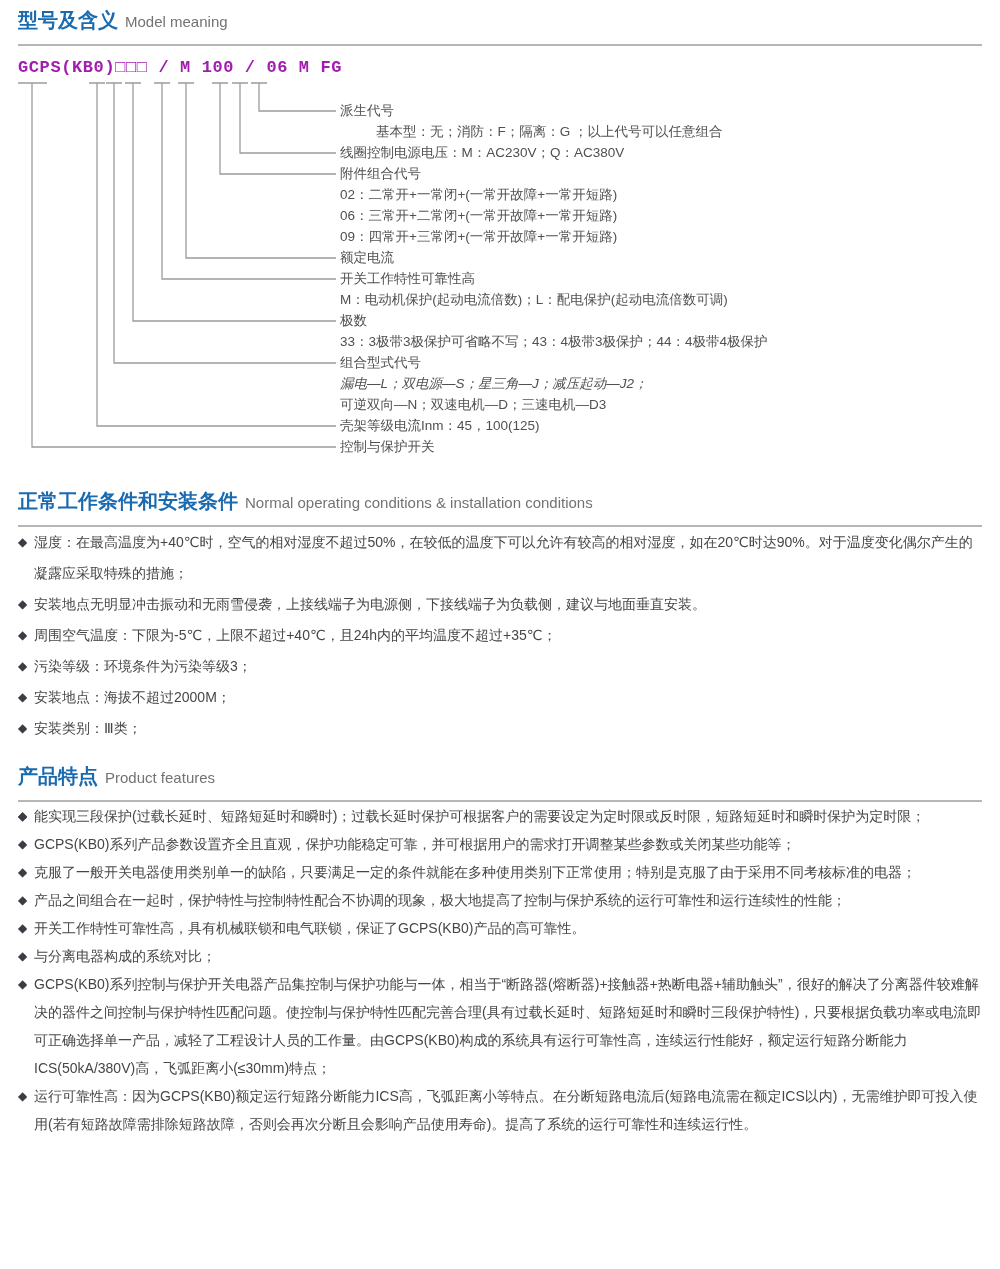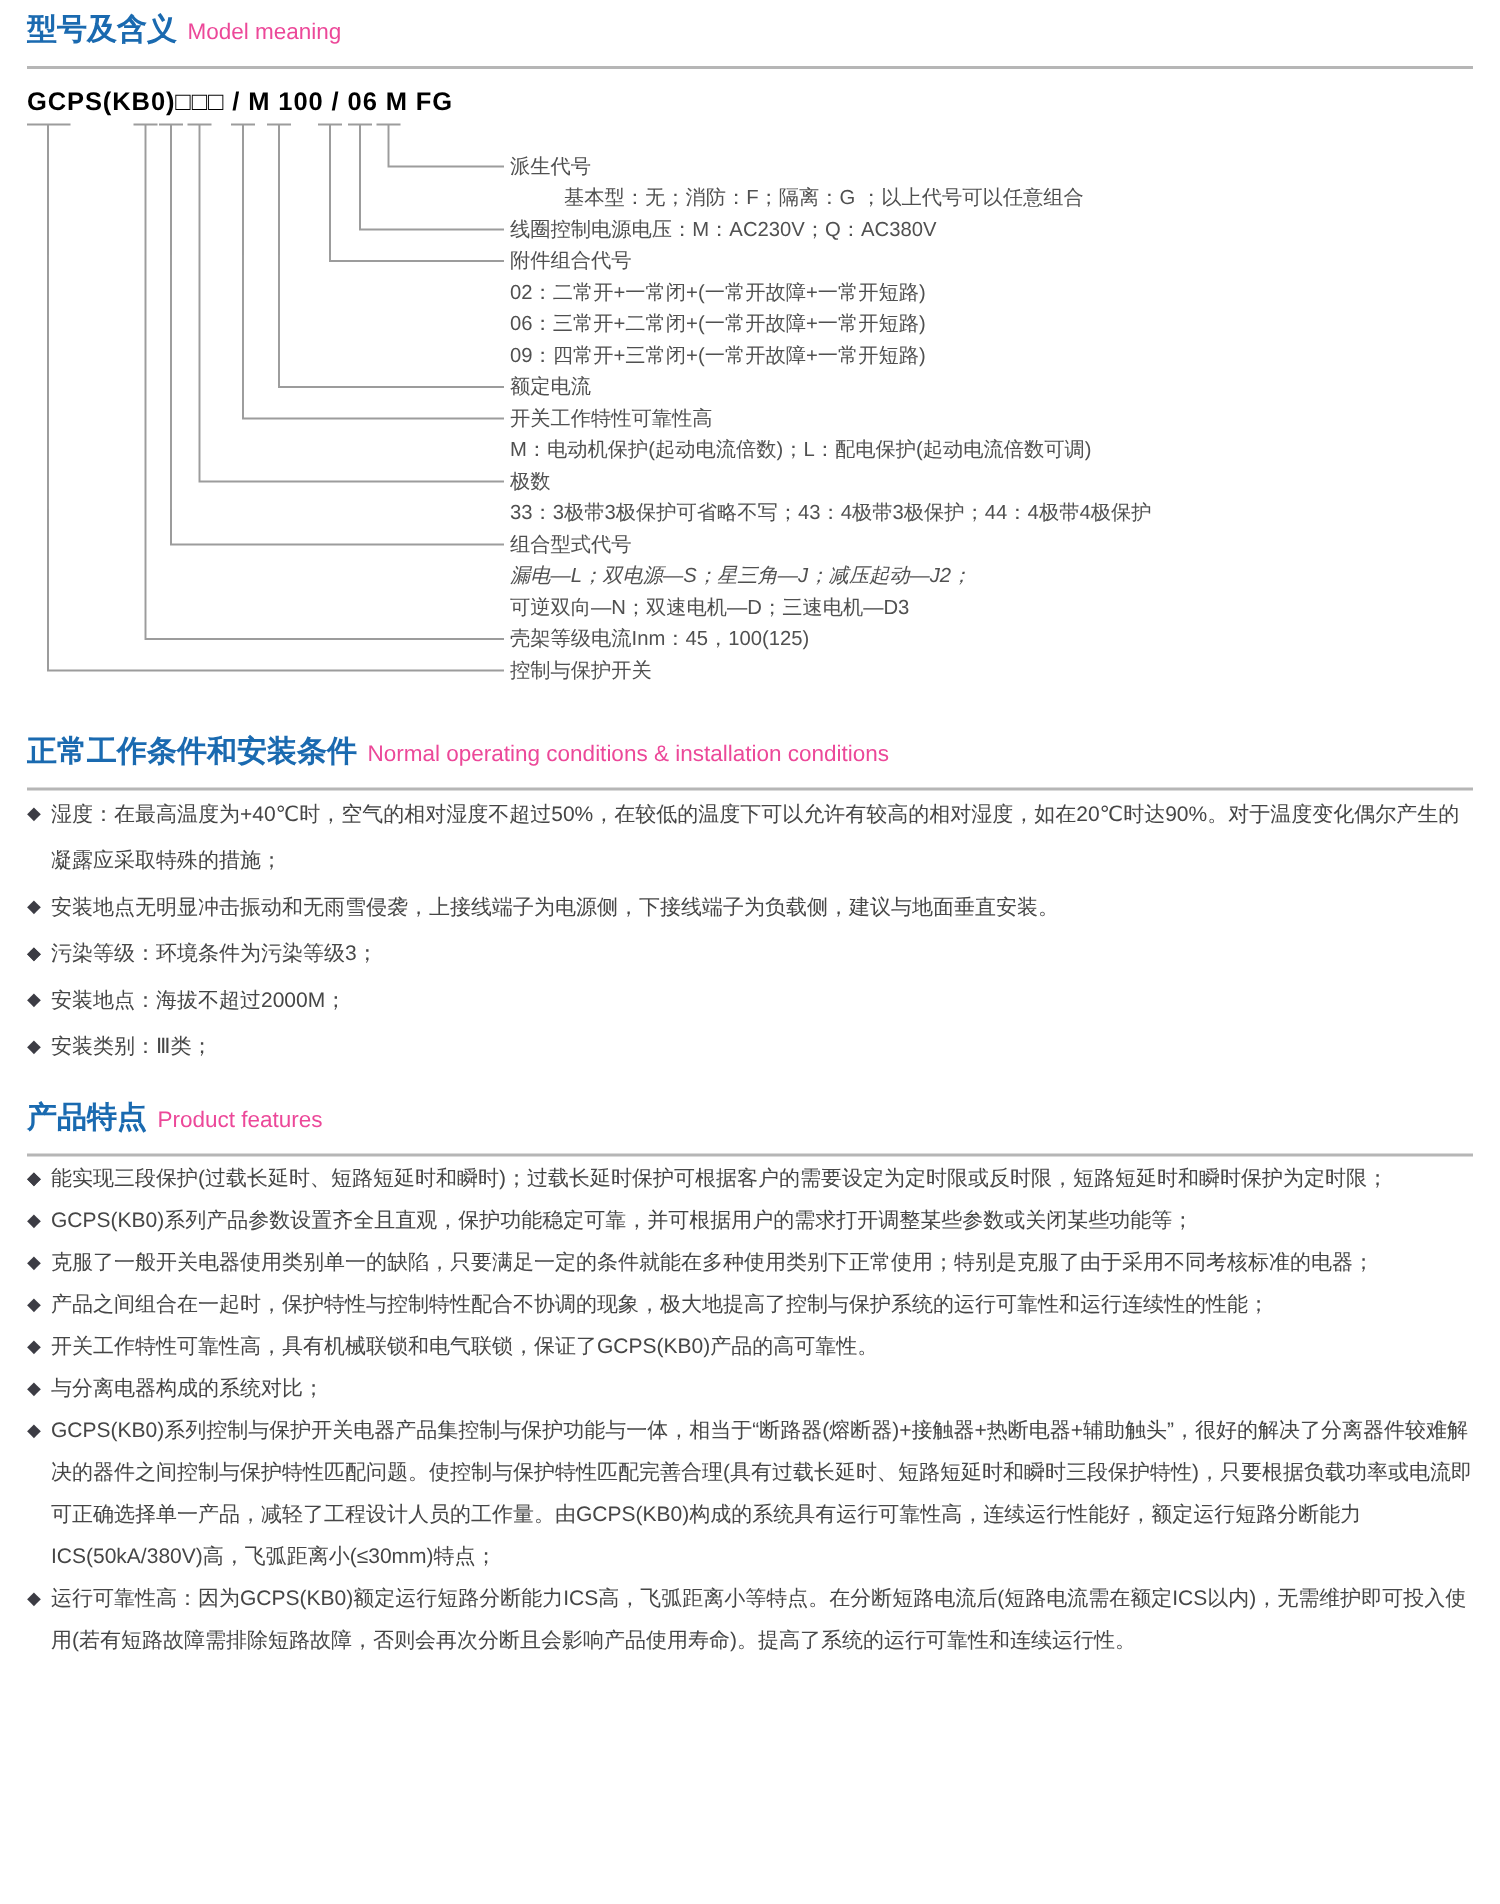--- a/index.html
+++ b/index.html
@@ -4,27 +4,27 @@
 <style>
   html,body{margin:0;padding:0;background:#ffffff;}
   body{
     width:1000px;height:1269px;overflow:hidden;
     font-family:"Liberation Sans","DejaVu Sans",sans-serif;
     color:#484848;
   }
   .page{padding:8px 18px 0 18px;}
   section{margin:0;}
   .sec-head h2{margin:0;font-size:20px;line-height:24px;font-weight:bold;color:#1a6ab0;}
-  .sec-head .en{font-size:15px;font-weight:normal;color:#ec4899;margin-left:7px;}
+  .sec-head .en{font-size:15px;font-weight:normal;color:#737373;margin-left:7px;}
   .rule{border:none;border-top:2px solid #b6b6b6;margin:10px 0 0 0;height:0;}
   
   .diagram{position:relative;height:415px;margin-top:12px;}
   .model-code{
     position:absolute;top:0;left:0;font-size:17px;letter-spacing:0.6px;
-    color:#000000;font-weight:bold;white-space:nowrap;
+    color:#a21caf;font-weight:bold;white-space:nowrap;font-family:Liberation Mono, monospace;
   }
   .diagram svg{position:absolute;top:0;left:0;}
   .dlabel{
     position:absolute;left:322px;transform:translateY(-50%);
     font-size:13.5px;color:#505050;white-space:nowrap;line-height:1;
   }
   
   ul.bullets{list-style:none;margin:0;padding:0;}
   ul.bullets li{position:relative;padding-left:16px;font-size:14px;color:#464646;}
   .cond li{line-height:31px;}
@@ -81,21 +81,21 @@
   </section>
 
   <section class="sec-conditions">
     <div class="sec-head">
       <h2><span class="zh">正常工作条件和安装条件</span><span class="en">Normal operating conditions &amp; installation conditions</span></h2>
       <div class="rule"></div>
     </div>
     <ul id="cond-list" class="bullets cond">
         <li><span class="diamond">◆</span><span class="litext">湿度：在最高温度为+40℃时，空气的相对湿度不超过50%，在较低的温度下可以允许有较高的相对湿度，如在20℃时达90%。对于温度变化偶尔产生的凝露应采取特殊的措施；</span></li>
         <li><span class="diamond">◆</span><span class="litext">安装地点无明显冲击振动和无雨雪侵袭，上接线端子为电源侧，下接线端子为负载侧，建议与地面垂直安装。</span></li>
-        <li><span class="diamond">◆</span></li>
+        <li><span class="diamond">◆</span><span class="litext">周围空气温度：下限为-5℃，上限不超过+40℃，且24h内的平均温度不超过+35℃；</span></li>
         <li><span class="diamond">◆</span><span class="litext">污染等级：环境条件为污染等级3；</span></li>
         <li><span class="diamond">◆</span><span class="litext">安装地点：海拔不超过2000M；</span></li>
         <li><span class="diamond">◆</span><span class="litext">安装类别：Ⅲ类；</span></li>
       </ul>
   </section>
 
   <section class="sec-features">
     <div class="sec-head">
       <h2><span class="zh">产品特点</span><span class="en">Product features</span></h2>
       <div class="rule"></div>

